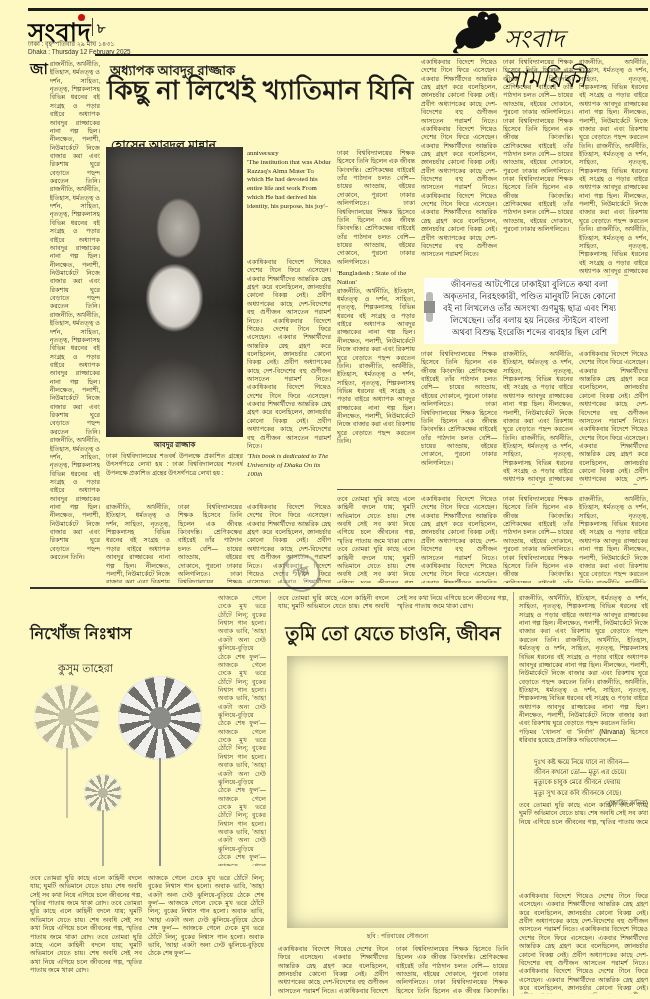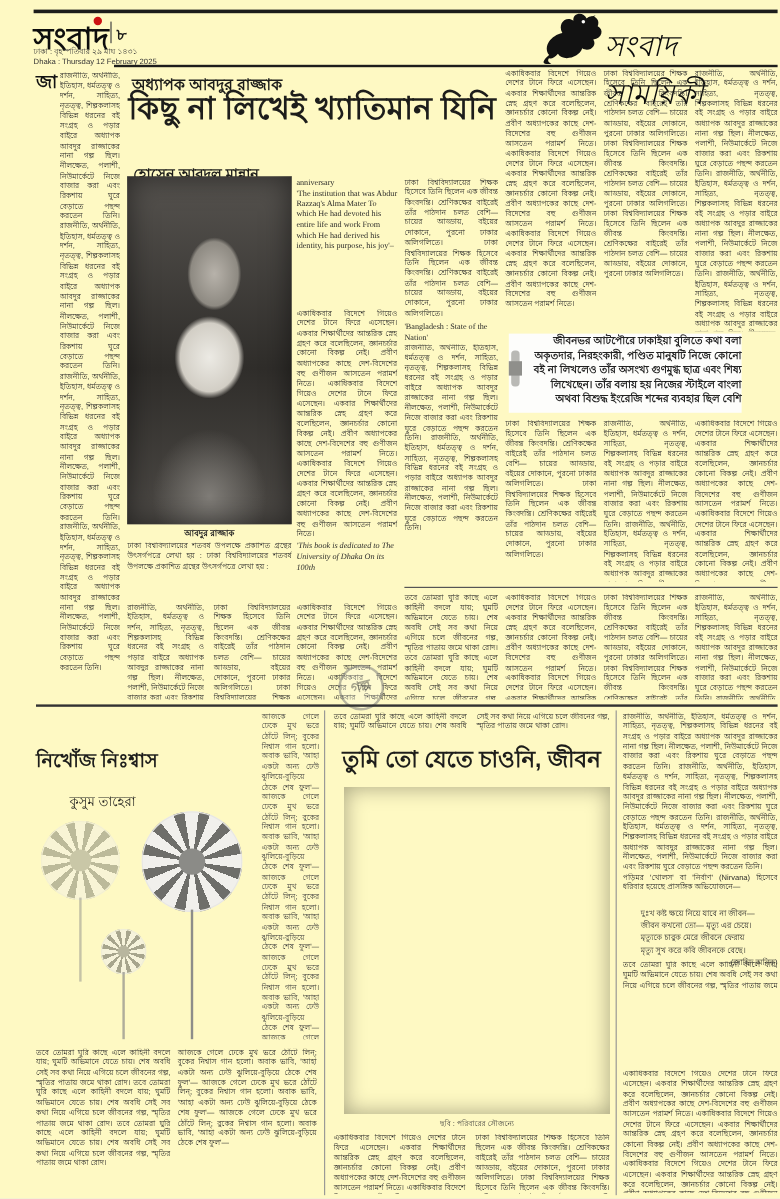--- a/index.html
+++ b/index.html
@@ -13,21 +13,21 @@
   .bt-lite{color:#3c3c3a;}
   .dropcap{float:left;font-size:15px;font-weight:bold;line-height:1;padding:1px 2px 0 0;color:#111;}
   .kicker{font-size:13px;font-weight:bold;}
   .headline{font-size:26px;font-weight:bold;line-height:1.12;letter-spacing:.2px;}
   .byline{font-size:12px;font-weight:bold;margin-top:12px;}
   .eng{font-family:"Liberation Serif","DejaVu Serif",serif;font-size:6.8px;line-height:1.3;color:#2b2b29;}
   .eng i{font-style:italic;}
   .pullbox{background:#fdfdfb;display:flex;align-items:flex-start;}
   .pullbar{width:7px;height:30px;background:#b9b9b5;border-radius:3px;margin:14px 8px 0 2px;position:relative;flex:0 0 auto;}
   .pullbar:after{content:"";position:absolute;left:-2px;top:9px;width:11px;height:12px;background:#8f8f8b;}
-  .pullq{font-size:8.6px;font-weight:bold;line-height:1.4;color:#222;text-align:right;}
+  .pullq{font-size:8.6px;font-weight:normal;line-height:1.4;color:#222;text-align:center;}
   .photo1{background:
      radial-gradient(ellipse 34px 46px at 53% 28%, #b7b2aa 0%, #8e8a82 58%, rgba(0,0,0,0) 66%),
      radial-gradient(ellipse 44px 52px at 50% 52%, #eceae4 0%, #d2cec5 55%, rgba(0,0,0,0) 66%),
      radial-gradient(ellipse 66px 78px at 50% 92%, #807d78 0%, rgba(0,0,0,0) 72%),
      linear-gradient(180deg,#56534f 0%,#2f2d2a 55%,#4d4a46 100%);
      box-shadow:inset 0 0 24px rgba(0,0,0,.55);}
   .photo2{background:
      radial-gradient(circle 13px at 22% 24%, #3e3a36 0 58%, rgba(0,0,0,0) 64%),
      radial-gradient(circle 12px at 45% 31%, #474степ 0 0, #45403b 0 58%, rgba(0,0,0,0) 64%),
      radial-gradient(circle 13px at 67% 21%, #38342f 0 58%, rgba(0,0,0,0) 64%),

